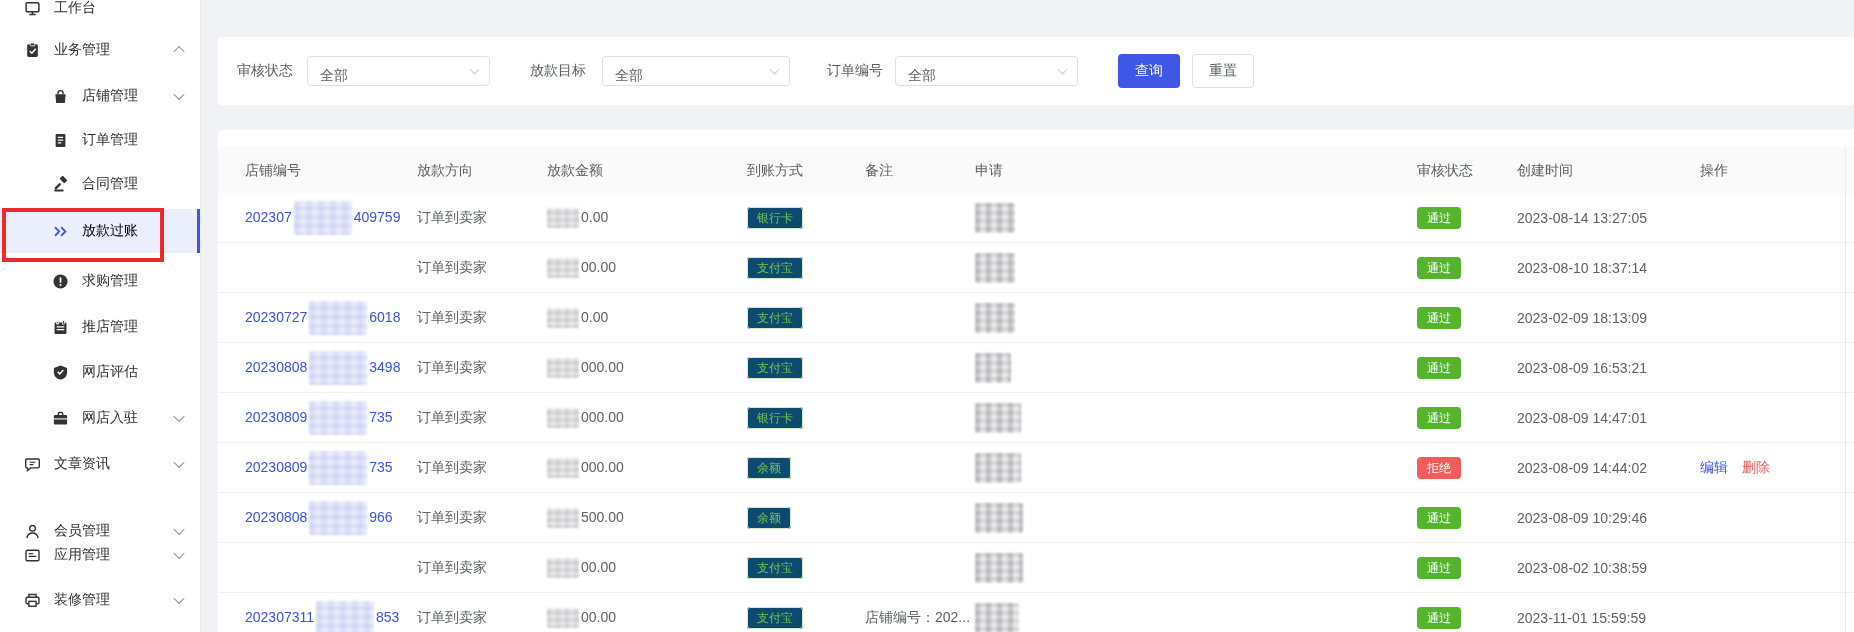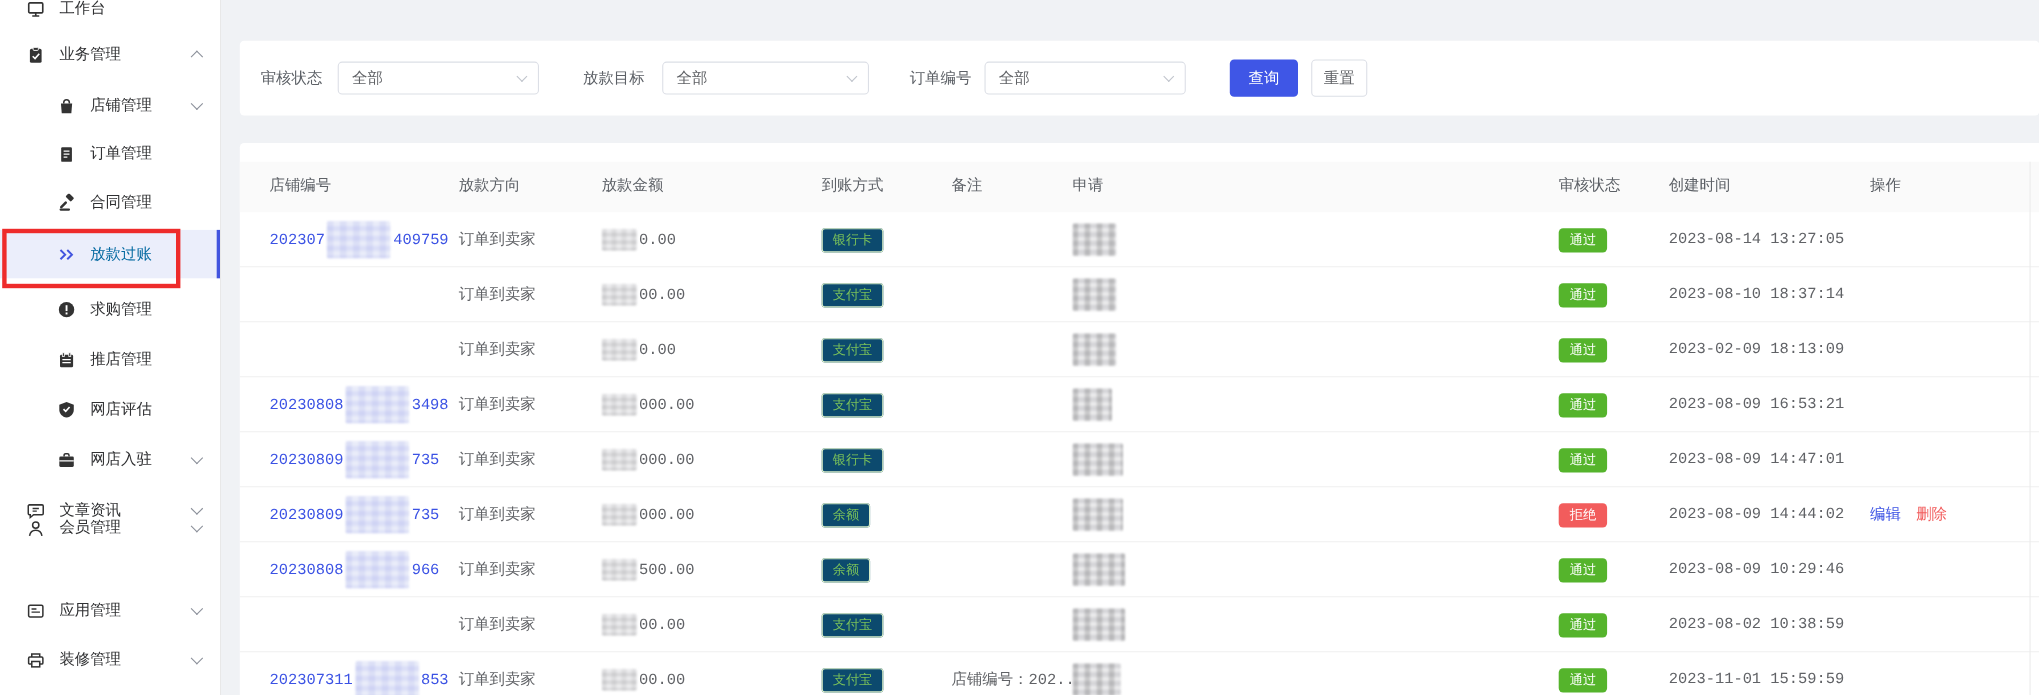--- a/index.html
+++ b/index.html
@@ -1,38 +1,38 @@
 <!DOCTYPE html>
 <html><head>
 <meta charset="utf-8">
 <style>
   html,body{margin:0;padding:0}
   .stage{position:relative;width:1854px;height:632px;overflow:hidden;background:#f0f2f5;
-    font-family:Liberation Mono, monospace;font-size:14px;color:#303133}
+    font-family:Liberation Sans, sans-serif;font-size:14px;color:#303133}
   
   .sidebar{position:absolute;left:0;top:0;width:200px;height:632px;background:#fff;border-right:1px solid #e8e8e8;z-index:3}
   .side-item{position:absolute;left:0;width:200px;height:44px;display:flex;align-items:center;box-sizing:border-box;cursor:pointer;color:#303133}
   .side-item.lv0{padding-left:24px}
   .side-item.lv1{padding-left:52px}
   .side-item .ico{width:17px;height:17px;margin-right:13px;display:inline-flex;align-items:center;justify-content:center;flex:0 0 17px}
-  .side-item.active{background:#ebeefb;color:#0369a1}
+  .side-item.active{background:#ebeefb;color:#000000}
   .side-item.active::after{content:'';position:absolute;right:0;top:0;bottom:0;width:3px;background:#4254df}
   .chev{position:absolute;right:17px;top:50%;width:7px;height:7px;border-right:1.4px solid #8a8f99;border-bottom:1.4px solid #8a8f99}
   .chev.down{transform:translateY(-70%) rotate(45deg)}
   .chev.up{transform:translateY(-30%) rotate(-135deg)}
   .red-box{position:absolute;left:2px;top:208px;width:154px;height:46px;border:4px solid #ee2b2b;z-index:6;pointer-events:none}
   
   .filter-card{position:absolute;left:218px;top:37px;right:0;height:68px;background:#fff;border-radius:4px;z-index:1}
   .f-label{position:absolute;top:0;height:68px;display:flex;align-items:center;color:#5c6066}
   .f-select{position:absolute;top:19px;height:30px;width:183px;border:1px solid #dcdfe6;border-radius:4px;background:#fff;
-    color:#606266;display:flex;align-items:center;padding:0 26px 0 12px;box-sizing:border-box;cursor:pointer}
+    color:#606266;display:flex;align-items:flex-end;padding:0 26px 0 12px;box-sizing:border-box;cursor:pointer}
   .f-select .sel-chev{position:absolute;right:11px;top:50%;width:6px;height:6px;border-right:1.3px solid #c0c4cc;border-bottom:1.3px solid #c0c4cc;transform:translateY(-70%) rotate(45deg)}
   .btn{position:absolute;top:17px;height:34px;border-radius:4px;display:flex;align-items:center;justify-content:center;cursor:pointer;box-sizing:border-box}
   .btn.primary{left:900px;width:62px;background:#3f56e6;color:#fff}
-  .btn.plain{left:974px;width:51px;background:#fff;border:1px solid #dcdfe6;color:#606266}
+  .btn.plain{left:974px;width:62px;background:#fff;border:1px solid #dcdfe6;color:#606266}
   
   .table-card{position:absolute;left:218px;top:130px;right:0;bottom:0;background:#fff;border-radius:4px 0 0 0}
   .t-head{position:absolute;left:0;right:0;top:17px;height:46px;background:#fafafa}
   .t-head span{position:absolute;top:0;line-height:46px;color:#5c6066}
   .t-body{position:absolute;left:0;right:0;top:63px}
   .t-row{position:relative;height:49px;border-bottom:1px solid #f0f0f0}
   .cell{position:absolute;top:50%;transform:translateY(-50%);white-space:nowrap;color:#606266}
   .cell.id{color:#3b52e4;cursor:pointer}
   .tag{font-size:12px;font-style:normal;color:#79c05a;background:#0c4a6e;border:1px solid #d7edc6;border-radius:3px;padding:3px 9px}
   .badge{font-size:12px;font-style:normal;color:#fff;border-radius:4px;padding:4px 10px}
@@ -163,21 +163,21 @@
         <div class="side-item lv0" style="top:442px">
           <span class="ico">
             <svg width="17" height="17" viewBox="0 0 16 16">
               <path d="M2.6 2.8h10.8a1 1 0 011 1v6.4a1 1 0 01-1 1H6.2l-2.9 2.4v-2.4h-.7a1 1 0 01-1-1V3.8a1 1 0 011-1z" fill="none" stroke="#333" stroke-width="1.3"></path>
               <path d="M5.3 5.9h5.4M5.3 8.1h3.6" stroke="#333" stroke-width="1.1"></path>
             </svg>
           </span>
           <span>文章资讯</span>
           <i class="chev down"></i>
         </div>
-        <div class="side-item lv0" style="top:458px">
+        <div class="side-item lv0" style="top:509px">
           <span class="ico">
             <svg width="17" height="17" viewBox="0 0 16 16">
               <circle cx="8" cy="5" r="2.7" fill="none" stroke="#333" stroke-width="1.3"></circle>
               <path d="M2.7 14.2c.5-3.1 2.6-4.8 5.3-4.8s4.8 1.7 5.3 4.8" fill="none" stroke="#333" stroke-width="1.3"></path>
             </svg>
           </span>
           <span>会员管理</span>
           <i class="chev down"></i>
         </div>
         <div class="side-item lv0" style="top:533px">
@@ -249,20 +249,21 @@
         </div>
         <div class="t-row">
           <span class="cell" style="left:199px">订单到卖家</span>
           <span class="cell" style="left:329px"><i class="cz amt-cz"></i>00.00</span>
           <span class="cell" style="left:529px"><i class="tag">支付宝</i></span>
           <span class="cell" style="left:757px"><i class="cz apply-cz" style="display:inline-block;width:40px"></i></span>
           <span class="cell" style="left:1199px"><i class="badge pass">通过</i></span>
           <span class="cell" style="left:1299px">2023-08-10 18:37:14</span>
         </div>
         <div class="t-row">
+          <span class="cell id" style="left:27px">20230727<i class="cz id-cz"></i>6018</span>
           <span class="cell" style="left:199px">订单到卖家</span>
           <span class="cell" style="left:329px"><i class="cz amt-cz"></i>0.00</span>
           <span class="cell" style="left:529px"><i class="tag">支付宝</i></span>
           <span class="cell" style="left:757px"><i class="cz apply-cz" style="display:inline-block;width:40px"></i></span>
           <span class="cell" style="left:1199px"><i class="badge pass">通过</i></span>
           <span class="cell" style="left:1299px">2023-02-09 18:13:09</span>
         </div>
         <div class="t-row">
           <span class="cell id" style="left:27px">20230808<i class="cz id-cz"></i>3498</span>
           <span class="cell" style="left:199px">订单到卖家</span>

